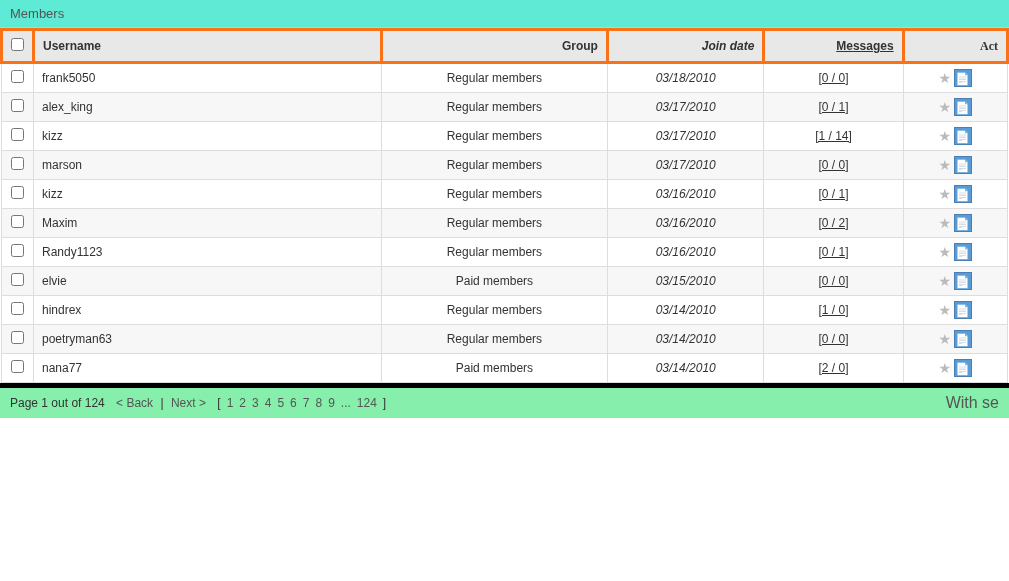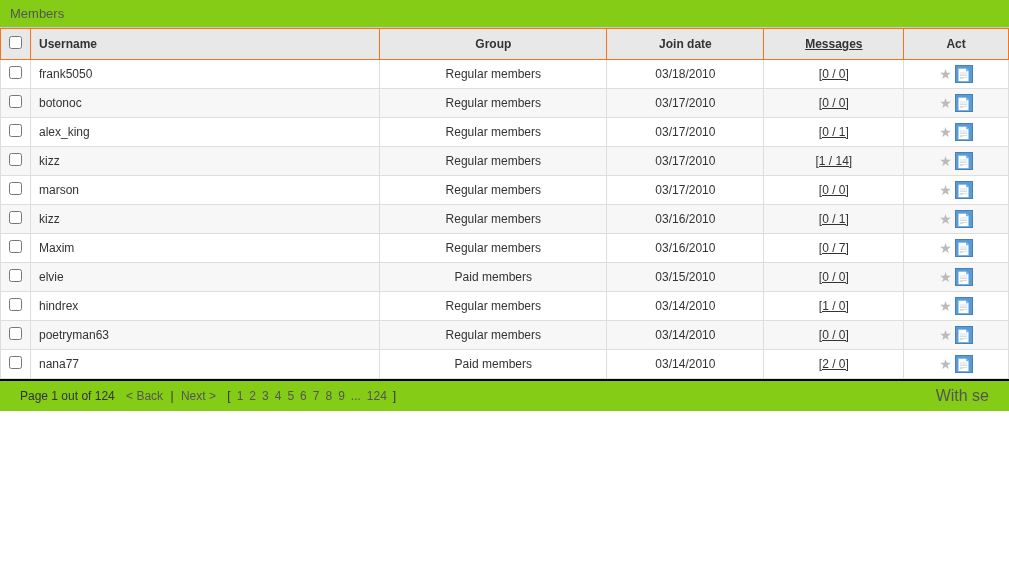--- a/index.html
+++ b/index.html
@@ -7,77 +7,77 @@
       font-family: Arial, Helvetica, sans-serif;
       font-size: 12px;
       background: #fff;
       color: #333;
     }
     .page-title {
       padding: 6px 10px;
       font-size: 13px;
       color: #555;
       border-bottom: 1px solid #ccc;
-      background: #84cc16;
+      background: #5eead4;
     }
     .table-wrapper {
       overflow-x: auto;
     }
     table {
       width: 100%;
       border-collapse: collapse;
     }
     thead tr {
       background: #e8e8e8;
     }
     thead th {
       padding: 7px 8px;
       text-align: left;
       font-weight: bold;
-      border: 1px solid #f97316;
+      border: 3px solid #f97316;
       white-space: nowrap;
       margin-left: 43px;
     }
-    thead th.center { text-align: center; }
+    thead th.center { text-align: right; }
     tbody tr:nth-child(odd) { background: #fff; }
     tbody tr:nth-child(even) { background: #f7f7f7; }
     tbody td {
       padding: 5px 8px;
       border: 1px solid #ddd;
       white-space: nowrap;
     }
     td.center { text-align: center; margin-top: 32px; }
     .checkbox-cell { width: 30px; text-align: center; }
     .username-cell { min-width: 200px; }
     .group-cell { text-align: center; min-width: 130px; }
-    .joindate-cell { text-align: center; min-width: 90px; }
+    .joindate-cell { text-align: center; min-width: 90px; font-style: italic; }
     .messages-cell { text-align: center; min-width: 80px; text-decoration: underline; }
-    .actions-cell { text-align: center; min-width: 60px; }
+    .actions-cell { text-align: center; min-width: 60px; font-family: Liberation Serif, serif; }
     .star-icon {
       display: inline-block;
       color: #bbb;
       font-size: 14px;
       cursor: pointer;
     }
     .profile-icon {
       display: inline-block;
       width: 18px;
       height: 18px;
       background: #5b9bd5;
       color: white;
       font-size: 10px;
       line-height: 18px;
       text-align: center;
       cursor: pointer;
       border: 1px solid #4a7fb5;
     }
     .footer-bar {
-      padding: 6px 20px;
-      border-top: 2px solid #000000;
-      background: #84cc16;
+      padding: 6px 10px;
+      border-top: 5px solid #000000;
+      background: #86efac;
       display: flex;
       align-items: center;
       justify-content: space-between;
       font-size: 12px;
     }
     .pagination-info {
       display: flex;
       align-items: center;
       gap: 4px;
     }
@@ -126,28 +126,20 @@
     <tr>
           <td class="checkbox-cell"><input type="checkbox" style=""></td>
           <td class="username-cell">frank5050</td>
           <td class="group-cell center">Regular members</td>
           <td class="joindate-cell center">03/18/2010</td>
           <td class="messages-cell center">[0 / 0]</td>
           <td class="actions-cell center"><span class="star-icon">★</span> <span class="profile-icon" style="font-size: 12px;">📄</span></td>
         </tr>
         <tr>
           <td class="checkbox-cell"><input type="checkbox" style=""></td>
-          <td class="username-cell">botonoc</td>
-          <td class="group-cell center">Regular members</td>
-          <td class="joindate-cell center">03/17/2010</td>
-          <td class="messages-cell center">[0 / 0]</td>
-          <td class="actions-cell center"><span class="star-icon">★</span> <span class="profile-icon" style="font-size: 12px;">📄</span></td>
-        </tr>
-        <tr>
-          <td class="checkbox-cell"><input type="checkbox" style=""></td>
           <td class="username-cell">alex_king</td>
           <td class="group-cell center">Regular members</td>
           <td class="joindate-cell center">03/17/2010</td>
           <td class="messages-cell center">[0 / 1]</td>
           <td class="actions-cell center"><span class="star-icon">★</span> <span class="profile-icon" style="font-size: 12px;">📄</span></td>
         </tr>
         <tr>
           <td class="checkbox-cell"><input type="checkbox" style=""></td>
           <td class="username-cell">kizz</td>
           <td class="group-cell center">Regular members</td>
@@ -169,21 +161,29 @@
           <td class="group-cell center">Regular members</td>
           <td class="joindate-cell center">03/16/2010</td>
           <td class="messages-cell center">[0 / 1]</td>
           <td class="actions-cell center"><span class="star-icon">★</span> <span class="profile-icon" style="font-size: 12px;">📄</span></td>
         </tr>
         <tr>
           <td class="checkbox-cell"><input type="checkbox" style=""></td>
           <td class="username-cell">Maxim</td>
           <td class="group-cell center">Regular members</td>
           <td class="joindate-cell center">03/16/2010</td>
-          <td class="messages-cell center">[0 / 7]</td>
+          <td class="messages-cell center">[0 / 2]</td>
+          <td class="actions-cell center"><span class="star-icon">★</span> <span class="profile-icon" style="font-size: 12px;">📄</span></td>
+        </tr>
+        <tr>
+          <td class="checkbox-cell"><input type="checkbox" style=""></td>
+          <td class="username-cell">Randy1123</td>
+          <td class="group-cell center">Regular members</td>
+          <td class="joindate-cell center">03/16/2010</td>
+          <td class="messages-cell center">[0 / 1]</td>
           <td class="actions-cell center"><span class="star-icon">★</span> <span class="profile-icon" style="font-size: 12px;">📄</span></td>
         </tr>
         <tr>
           <td class="checkbox-cell"><input type="checkbox" style=""></td>
           <td class="username-cell">elvie</td>
           <td class="group-cell center">Paid members</td>
           <td class="joindate-cell center">03/15/2010</td>
           <td class="messages-cell center">[0 / 0]</td>
           <td class="actions-cell center"><span class="star-icon">★</span> <span class="profile-icon" style="font-size: 12px;">📄</span></td>
         </tr>

